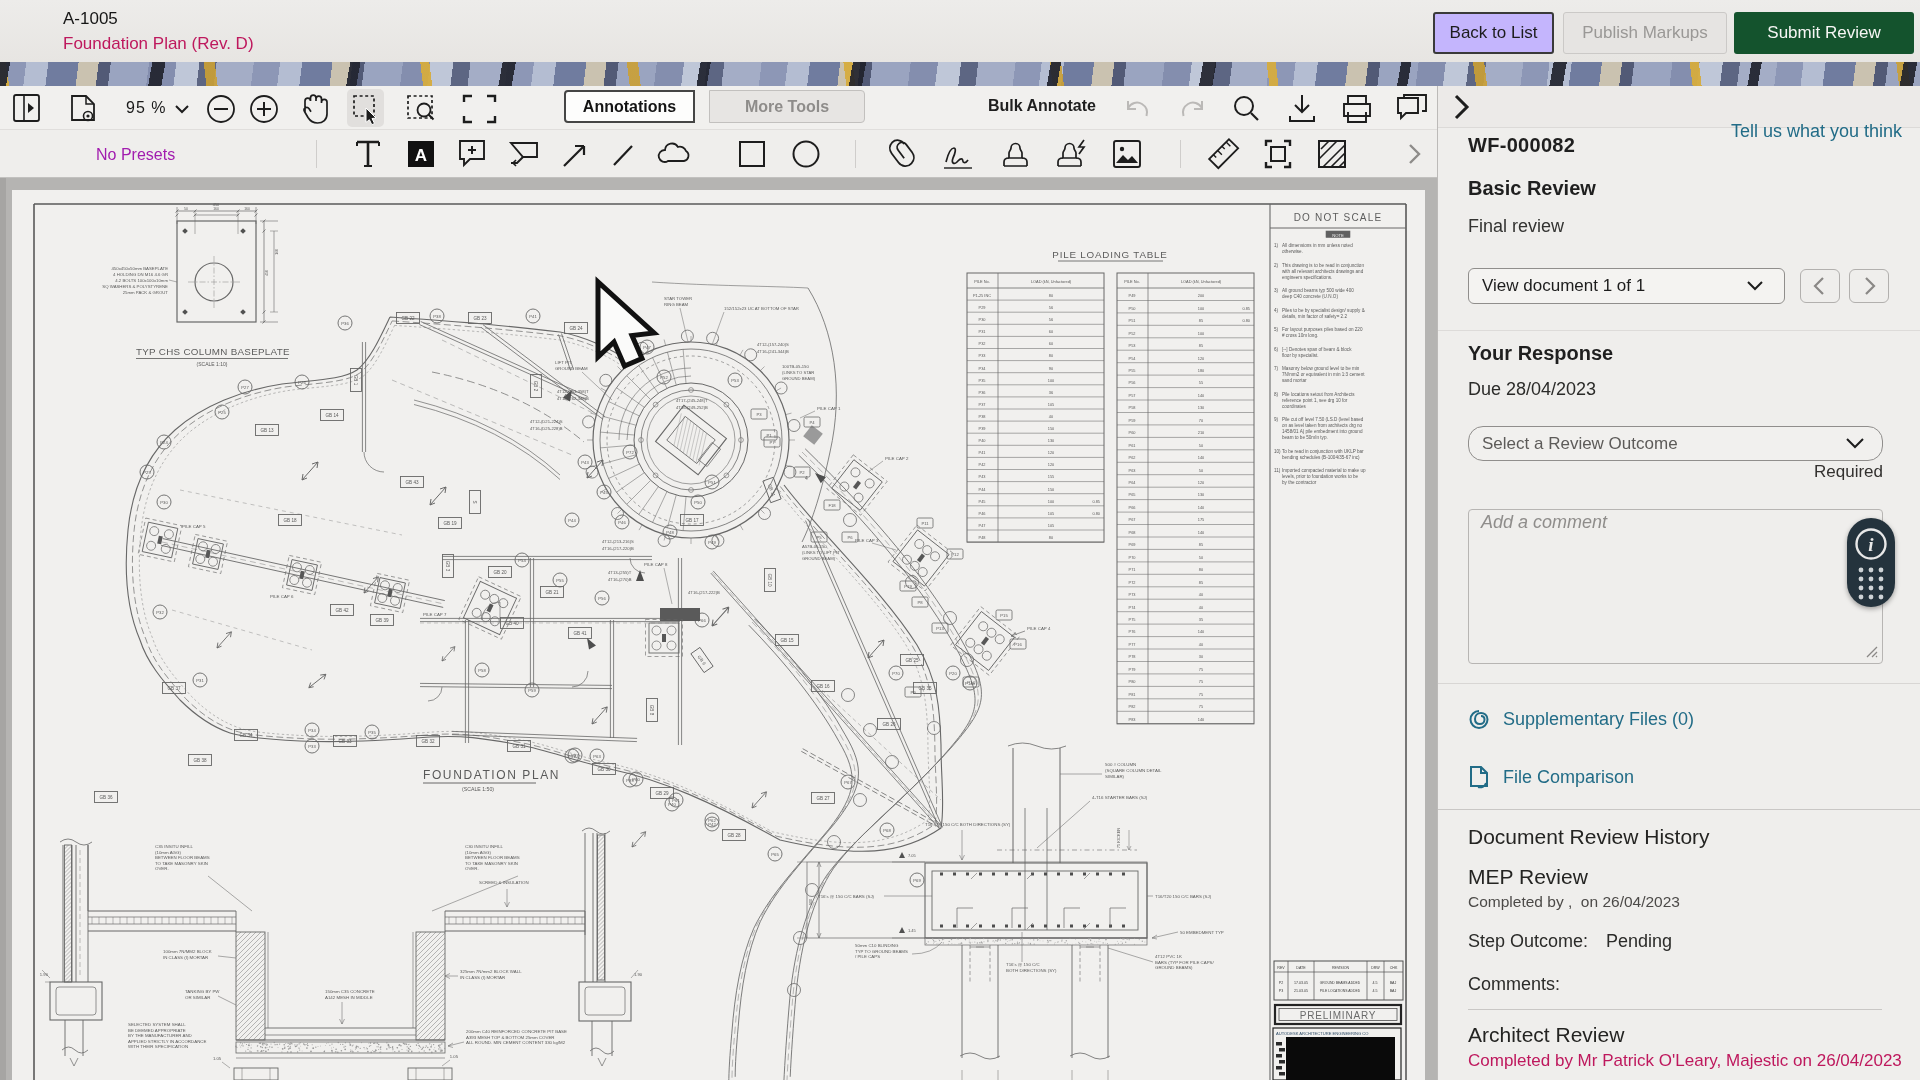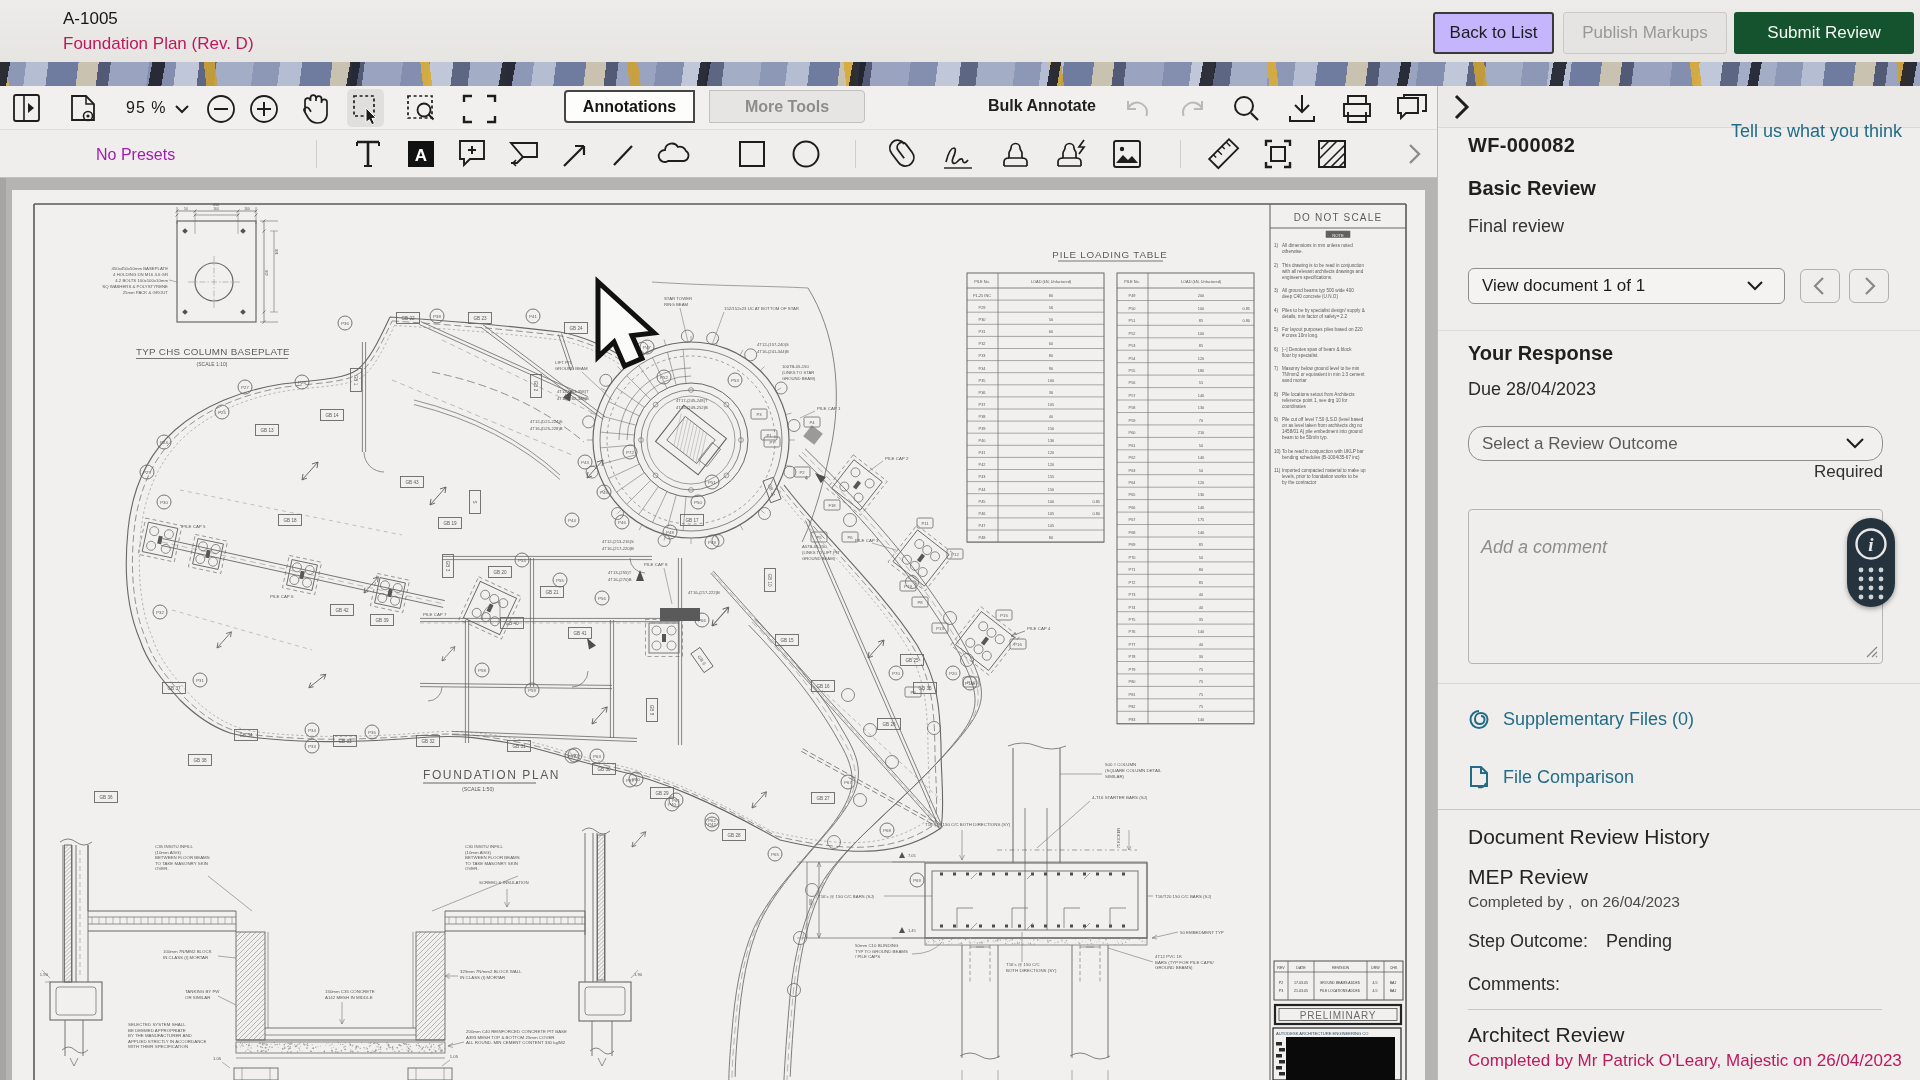--- a/index.html
+++ b/index.html
@@ -1944,21 +1944,21 @@
     <path d="M17 9 l8 8 -8 8" fill="none" stroke="#8a8886" stroke-width="2.2"></path>
   </svg>
 <div class="hr" style="left:1438px;top:330px;width:482px;background:#dddbd9"></div>
 <div class="abs" style="left:1468px;top:342px;font-size:20px;font-weight:bold;color:#1f1f1f">Your Response</div>
 <div class="abs" style="left:1468px;top:379px;font-size:18px;color:#2b2b29">Due 28/04/2023</div>
 <div class="abs" style="left:1468px;top:426px;width:415px;height:35px;box-sizing:border-box;border:1px solid #908e8c;border-radius:15px;background:#f1f0ee;font-size:17px;color:#5d5b59;display:flex;align-items:center;padding-left:13px">Select a Review Outcome</div>
 <svg class="abs" style="left:1843px;top:435px" width="24" height="18">
     <path d="M4 4 l8 8 8-8" fill="none" stroke="#1d1d1d" stroke-width="2"></path>
   </svg>
 <div class="abs" style="left:1683px;top:462px;width:200px;font-size:17px;color:#33312f;text-align:right">Required</div>
-<div class="abs" style="left:1468px;top:509px;width:415px;height:155px;box-sizing:border-box;border:1px solid #b7b5b3;border-radius:4px;font-size:18px;font-style:italic;color:#8f8d8b;padding:27px 12px">Add a comment</div>
+<div class="abs" style="left:1468px;top:509px;width:415px;height:155px;box-sizing:border-box;border:1px solid #b7b5b3;border-radius:4px;font-size:18px;font-style:italic;color:#8f8d8b;padding:2px 12px">Add a comment</div>
 <svg class="abs" style="left:1864px;top:644px" width="16" height="16">
     <path d="M13 3 L3 13 M13 8 L8 13 M13 12 l-1 1" stroke="#8a8886" stroke-width="1.3"></path>
   </svg>
 
 <div class="abs" style="left:1847px;top:518px;width:48px;height:89px;background:#24333d;border-radius:24px;box-shadow:0 2px 5px rgba(0,0,0,.35)"></div>
 <svg class="abs" style="left:1847px;top:518px" width="48" height="89">
  <circle cx="24" cy="26" r="14.5" fill="none" stroke="#e8e8e8" stroke-width="2.4"></circle>
  <text x="24" y="33" text-anchor="middle" font-family="Liberation Serif" font-style="italic" font-weight="bold" font-size="19" fill="#e8e8e8">i</text>
  <g fill="#cfd4d7">
   <circle cx="14" cy="52" r="2.4"></circle>

